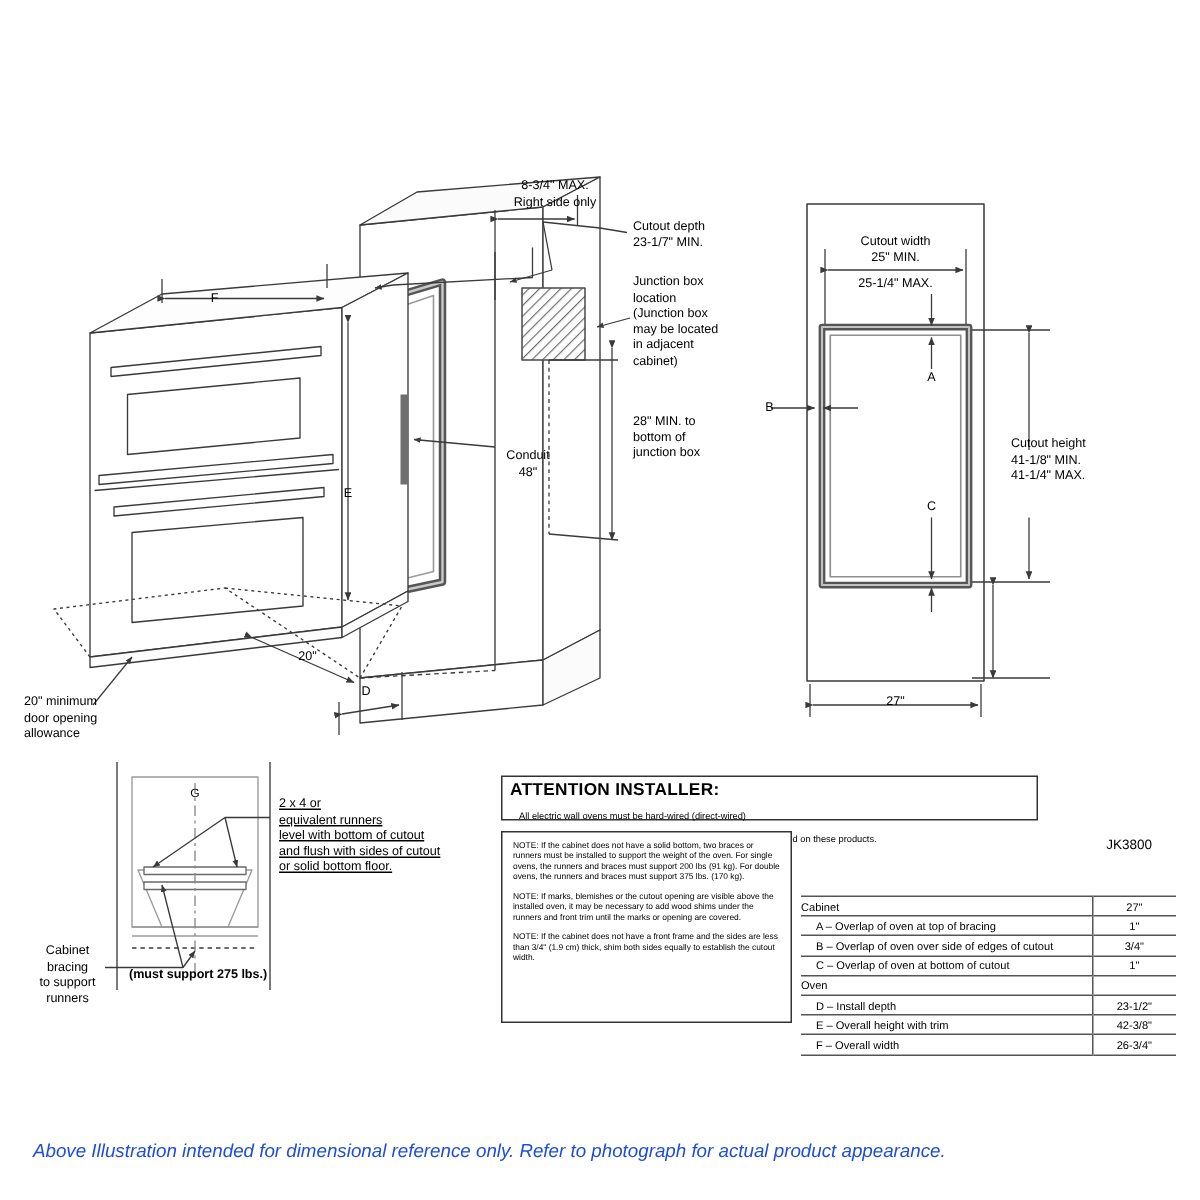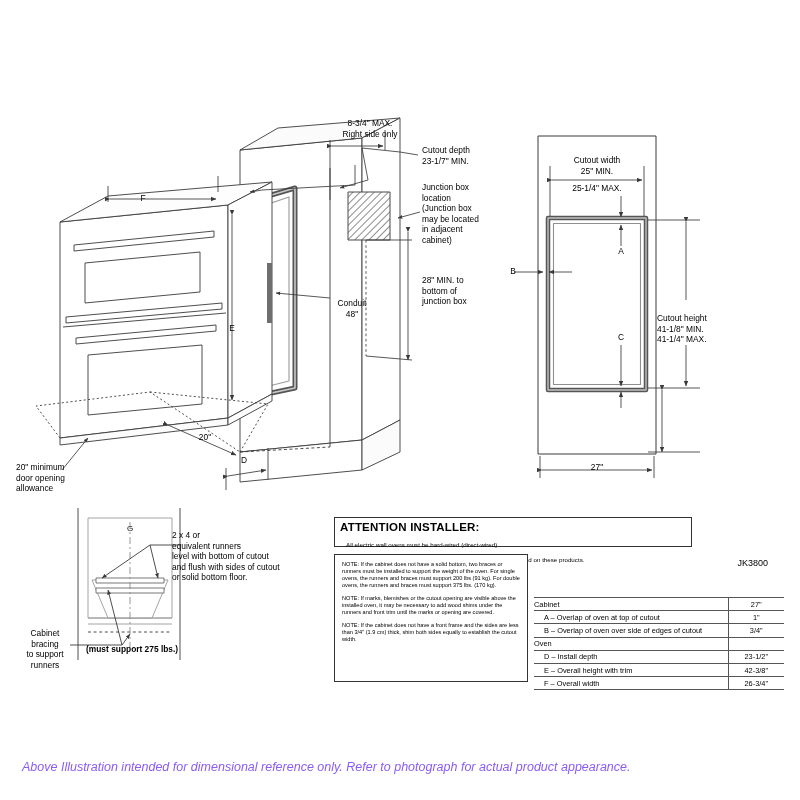--- a/index.html
+++ b/index.html
@@ -41,21 +41,21 @@
   table.spec td { padding:1.6px 0 1.6px 0; border-bottom:.9px solid #555; }
   table.spec tr:first-child td { border-top:.9px solid #555; }
   td.desc { padding-left:3px; }
   td.desc.ind { padding-left:10px; }
   td.val { width:56px; text-align:center; border-left:.9px solid #555; }
   tr.grp td.val { border-left:.9px solid #555; }
 
   
   #footer-note {
     position:absolute; left:22px; top:760px; width:760px;
-    font-size:12.5px; font-style:italic; color:#8b5cf6;
+    font-size:12.5px; font-style:italic; color:#1d4ed8;
   }
 </style>
 </head>
 <body>
 
 <div id="page">
 
   <svg class="draw" viewBox="0 0 800 800">
     <defs>
       <pattern id="hatchpat" width="5" height="5" patternTransform="rotate(45)" patternUnits="userSpaceOnUse">
@@ -260,30 +260,30 @@
 allowance</div>
 
   <div class="lbl c" style="left:545px; top:155px; width:104px;">Cutout width</div>
   <div class="lbl c" style="left:545px; top:166px; width:104px;">25" MIN.</div>
   <div class="lbl c" style="left:545px; top:183px; width:104px;">25-1/4" MAX.</div>
 
   <div class="lbl c" style="left:613px; top:246px; width:16px;">A</div>
   <div class="lbl c" style="left:505px; top:266px; width:16px;">B</div>
   <div class="lbl c" style="left:613px; top:332px; width:16px;">C</div>
 
-  <div class="lbl" style="left:657px; top:313px; width:96px;">Cutout height
+  <div class="lbl" style="left:657px; top:290px; width:96px;padding-left:17px;">Cutout height
 41-1/8" MIN.
 41-1/4" MAX.</div>
 
 
   <div class="lbl c" style="left:582px; top:462px; width:30px;">27"</div>
 
   <div class="lbl c" style="left:122px; top:524px; width:16px; font-size:8px;">G</div>
 
-  <div class="lbl" style="left:172px; top:530px; width:140px;">2 x 4 or
+  <div class="lbl" style="left:186px; top:530px; width:140px;text-decoration:underline;">2 x 4 or
 equivalent runners
 level with bottom of cutout
 and flush with sides of cutout
 or solid bottom floor.</div>
 
   <div class="lbl c" style="left:20px; top:628px; width:50px;">Cabinet
 bracing
 to support
 runners</div>
 
@@ -302,26 +302,30 @@
 
   <div id="spec-table">
     <div id="spec-model">JK3800</div>
     <table class="spec">
       <tbody>
         <tr class="grp">
           <td class="desc">Cabinet</td>
           <td class="val">27"</td>
         </tr>
         <tr>
-          <td class="desc ind">A – Overlap of oven at top of cutout</td>
+          <td class="desc ind">A – Overlap of oven at top of bracing</td>
           <td class="val">1"</td>
         </tr>
         <tr>
           <td class="desc ind">B – Overlap of oven over side of edges of cutout</td>
           <td class="val">3/4"</td>
+        </tr>
+        <tr>
+          <td class="desc ind">C – Overlap of oven at bottom of cutout</td>
+          <td class="val">1"</td>
         </tr>
         <tr class="grp">
           <td class="desc">Oven</td>
           <td class="val"></td>
         </tr>
         <tr>
           <td class="desc ind">D – Install depth</td>
           <td class="val">23-1/2"</td>
         </tr>
         <tr>

